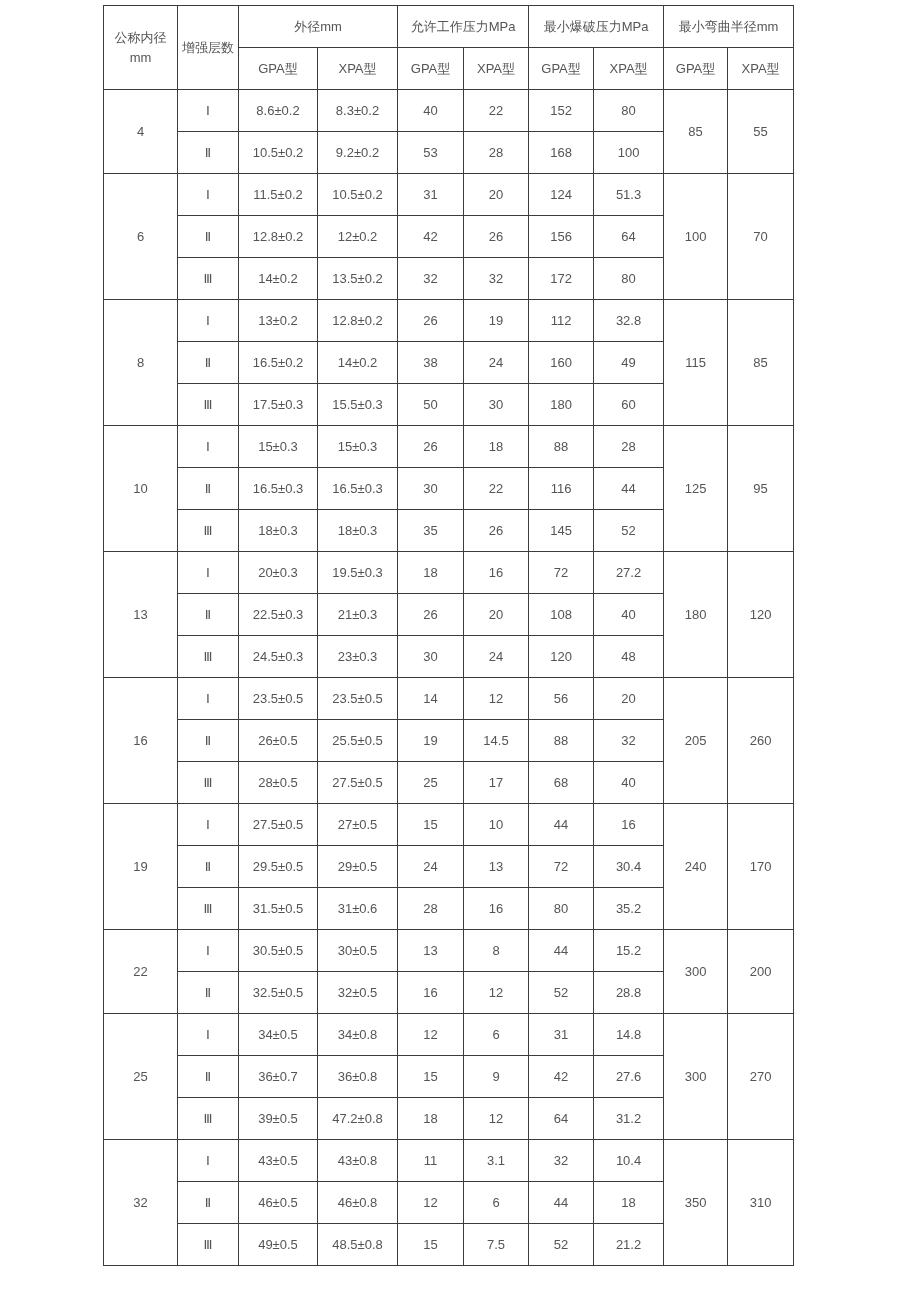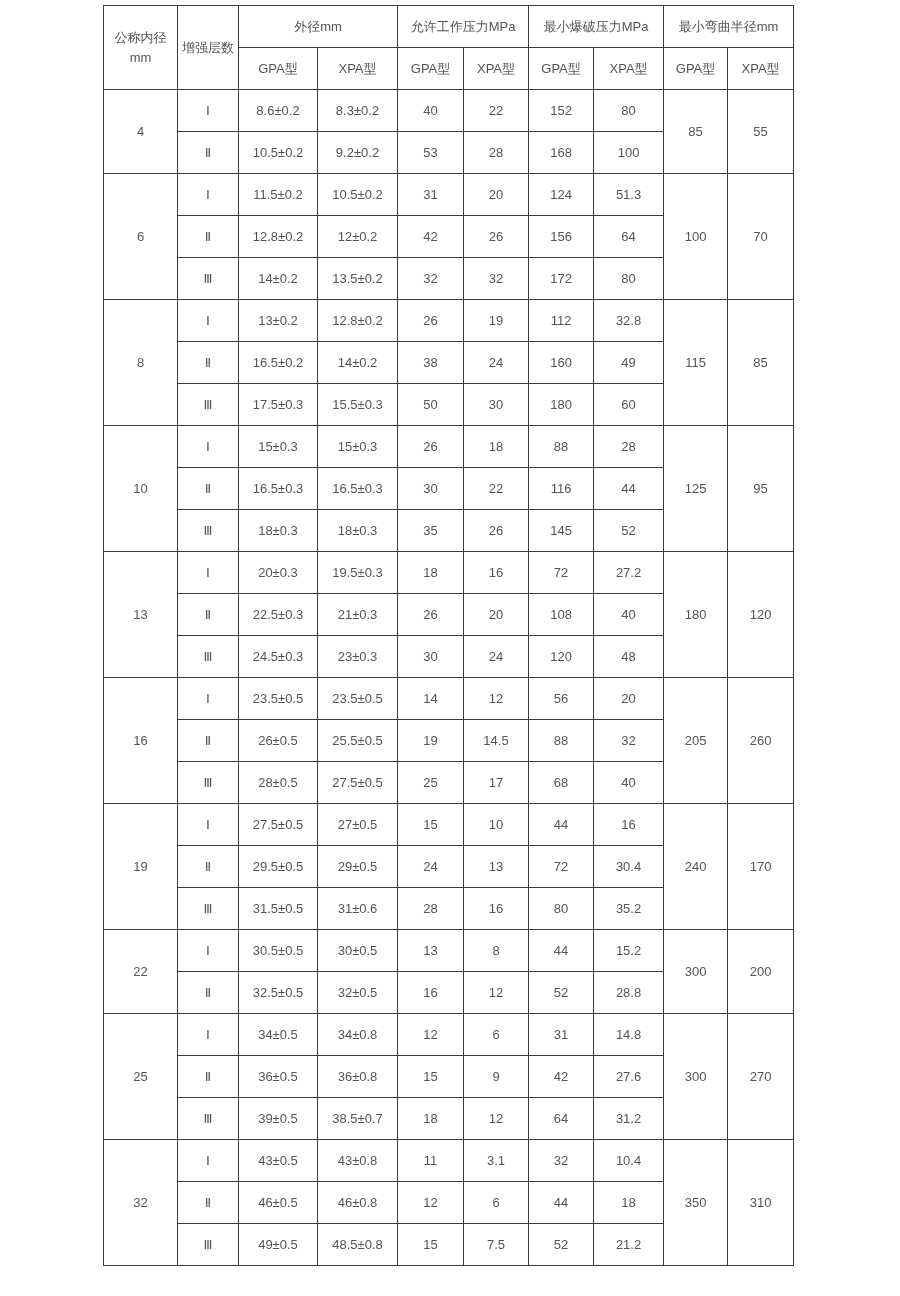--- a/index.html
+++ b/index.html
@@ -306,31 +306,31 @@
           <td>34±0.8</td>
           <td>12</td>
           <td>6</td>
           <td>31</td>
           <td>14.8</td>
           <td rowspan="3">300</td>
           <td rowspan="3">270</td>
         </tr>
         <tr>
           <td>Ⅱ</td>
-          <td>36±0.5</td>
+          <td>36±0.7</td>
           <td>36±0.8</td>
           <td>15</td>
           <td>9</td>
           <td>42</td>
           <td>27.6</td>
         </tr>
         <tr>
           <td>Ⅲ</td>
           <td>39±0.5</td>
-          <td>38.5±0.7</td>
+          <td>47.2±0.8</td>
           <td>18</td>
           <td>12</td>
           <td>64</td>
           <td>31.2</td>
         </tr>
         <tr>
           <td rowspan="3">32</td>
           <td>Ⅰ</td>
           <td>43±0.5</td>
           <td>43±0.8</td>

